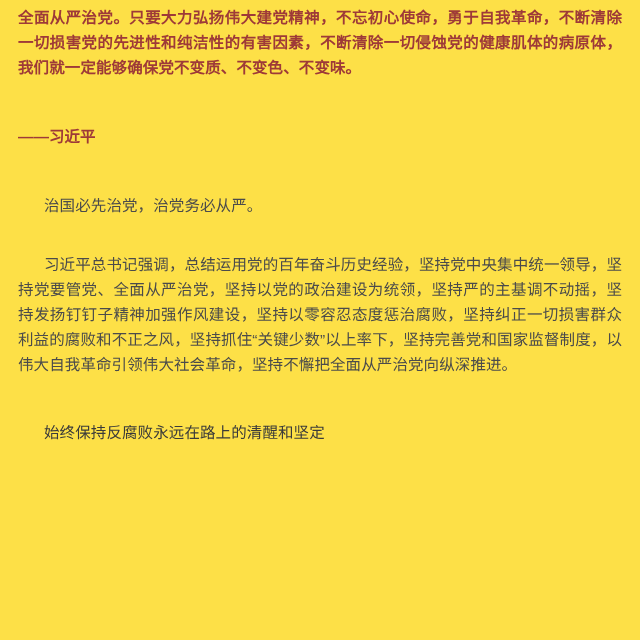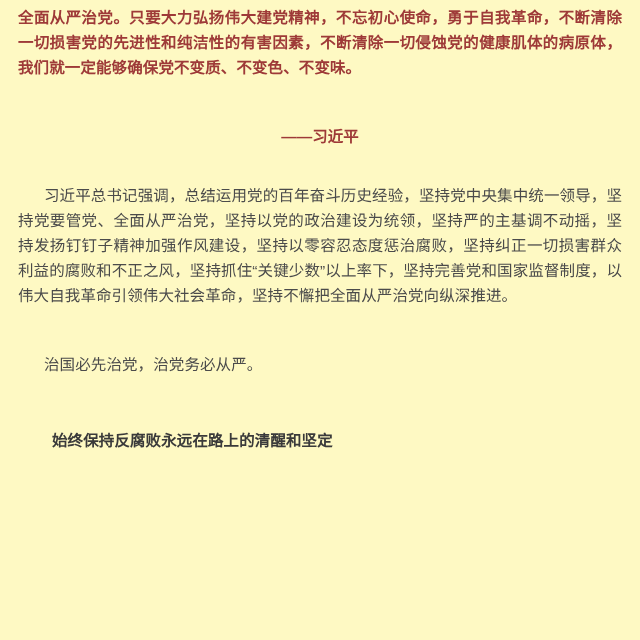--- a/index.html
+++ b/index.html
@@ -15,21 +15,21 @@
     font-family: "Liberation Sans", "DejaVu Sans", sans-serif;
     -webkit-font-smoothing: antialiased;
   }
 
   #article {
     position: relative;
     width: 640px;
     height: 640px;
     box-sizing: border-box;
     padding: 0 18px;
-    background: #fef9c3;
+    background: #fde047;
   }
 
   
   .block {
     font-size: 15.5px;
     line-height: 25px;
     text-align: justify;
     text-justify: inter-ideograph;
     letter-spacing: 0.1px;
     word-break: break-all;
@@ -42,21 +42,21 @@
     font-weight: 700;
     padding-top: 5px;
   }
 
   
   .attribution {
     color: #9e3a38;
     font-weight: 700;
     font-size: 15.5px;
     line-height: 25px;
-    text-align: center;
+    text-align: left;
     margin: 0;
     padding-top: 44px;
   }
 
   
   .pull-quote {
     color: #4b4b4b;
     padding-top: 44px;
     text-indent: 26px;
   }
@@ -64,39 +64,39 @@
   
   .body-par {
     color: #4b4b4b;
     text-indent: 26px;
     padding-top: 34px;
   }
 
   
   .section-heading {
     color: #3a3a3a;
-    font-weight: 700;
+    font-weight: 400;
     font-size: 15.5px;
     line-height: 25px;
-    margin: 8px;
+    margin: 0;
     padding-top: 43px;
     padding-left: 26px;
     text-align: left;
     letter-spacing: 0.1px;
   }
 </style>
 </head>
 <body>
 
 <div id="article">
 
   <p class="block lead-quote">全面从严治党。只要大力弘扬伟大建党精神，不忘初心使命，勇于自我革命，不断清除一切损害党的先进性和纯洁性的有害因素，不断清除一切侵蚀党的健康肌体的病原体，我们就一定能够确保党不变质、不变色、不变味。</p>
 
   <p class="attribution">——习近平</p>
 
+  <p class="block pull-quote">治国必先治党，治党务必从严。</p>
+
   <p class="block body-par">习近平总书记强调，总结运用党的百年奋斗历史经验，坚持党中央集中统一领导，坚持党要管党、全面从严治党，坚持以党的政治建设为统领，坚持严的主基调不动摇，坚持发扬钉钉子精神加强作风建设，坚持以零容忍态度惩治腐败，坚持纠正一切损害群众利益的腐败和不正之风，坚持抓住“关键少数”以上率下，坚持完善党和国家监督制度，以伟大自我革命引领伟大社会革命，坚持不懈把全面从严治党向纵深推进。</p>
-
-  <p class="block pull-quote">治国必先治党，治党务必从严。</p>
 
 
   <h2 class="section-heading">始终保持反腐败永远在路上的清醒和坚定</h2>
 
 </div>
 
 </body></html>

